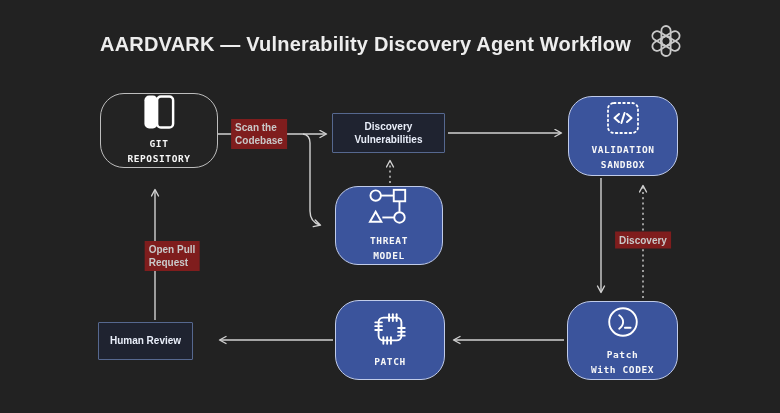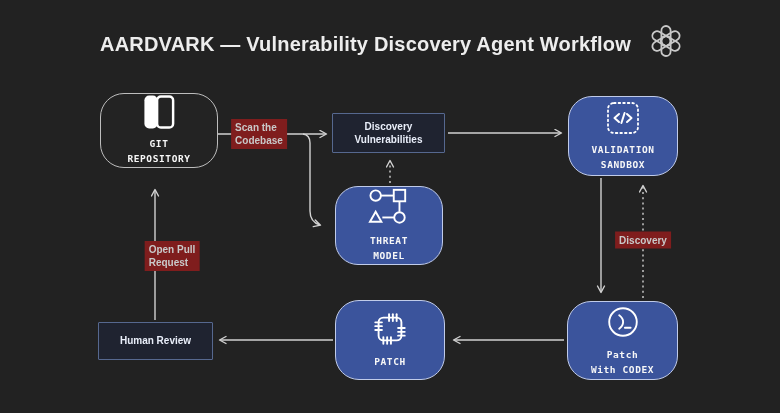--- a/index.html
+++ b/index.html
@@ -142,17 +142,17 @@
           <line x1="17" y1="28.5" x2="17" y2="35.5"></line>
           <line x1="21" y1="28.5" x2="21" y2="35.5"></line>
         <line x1="28.5" y1="19" x2="35.5" y2="19"></line>
           <line x1="28.5" y1="23" x2="35.5" y2="23"></line>
           <line x1="28.5" y1="27" x2="35.5" y2="27"></line>
       </svg>
     </span>
     <span class="mono-label">PATCH</span>
   </div>
 
-  <div class="node box" style="left:98px;top:322px;width:115px;height:38px;">
+  <div class="node box" style="left:98px;top:322px;width:95px;height:38px;">
     <span class="sans-label">Human Review</span>
   </div>
 
 </div>
 
 </body></html>

